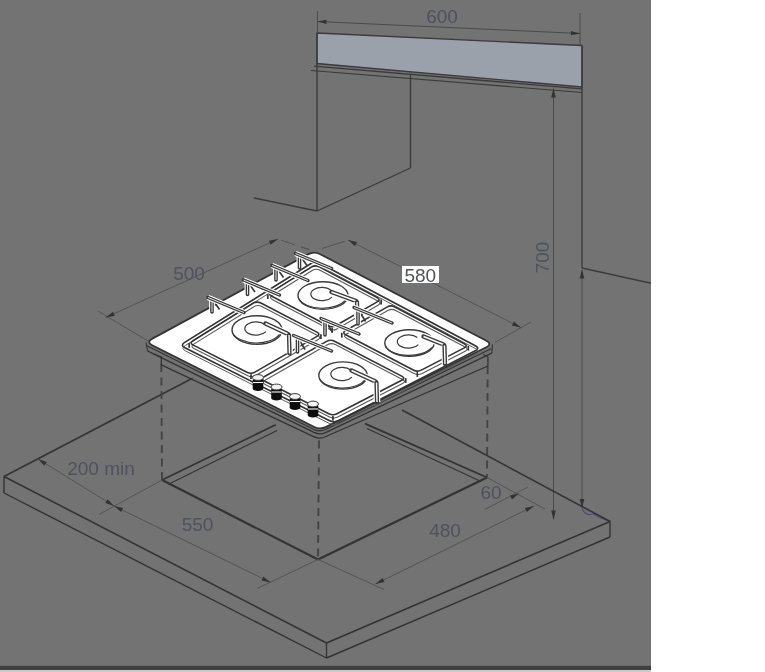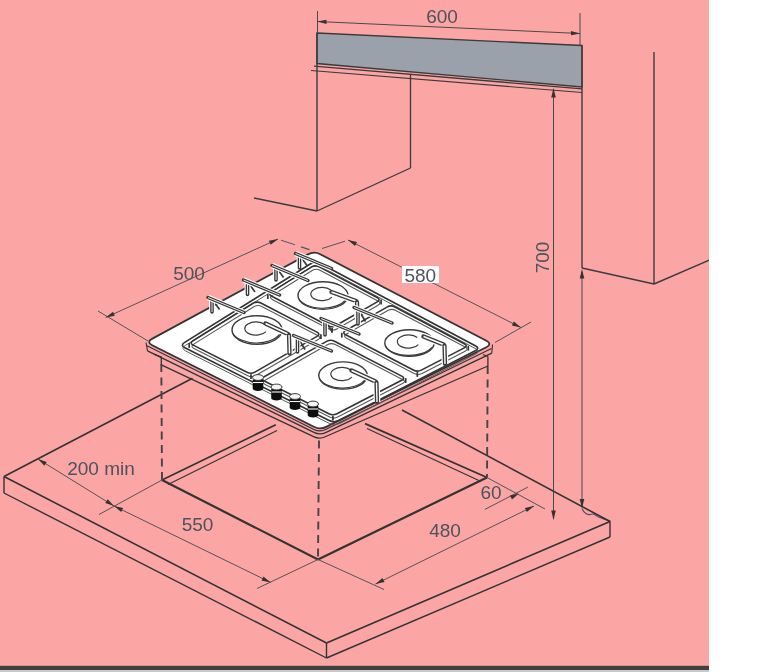--- a/index.html
+++ b/index.html
@@ -1,16 +1,16 @@
 <!DOCTYPE html>
 <html><head>
 <meta charset="utf-8">
 <style>
 html,body{margin:0;padding:0;background:#ffffff;}
-#page{position:relative;width:709px;height:672px;background:#fca5a5;overflow:hidden;
+#page{position:relative;width:651px;height:672px;background:#737373;overflow:hidden;
 font-family:"Liberation Sans", sans-serif;}
 svg{position:absolute;top:0;left:0;}
 text{font-family:"Liberation Sans", sans-serif;fill:#4d525c;}
 </style>
 </head>
 <body>
 <div id="page">
 <svg width="765" height="672" viewBox="0 0 765 672">
 
 <g>

